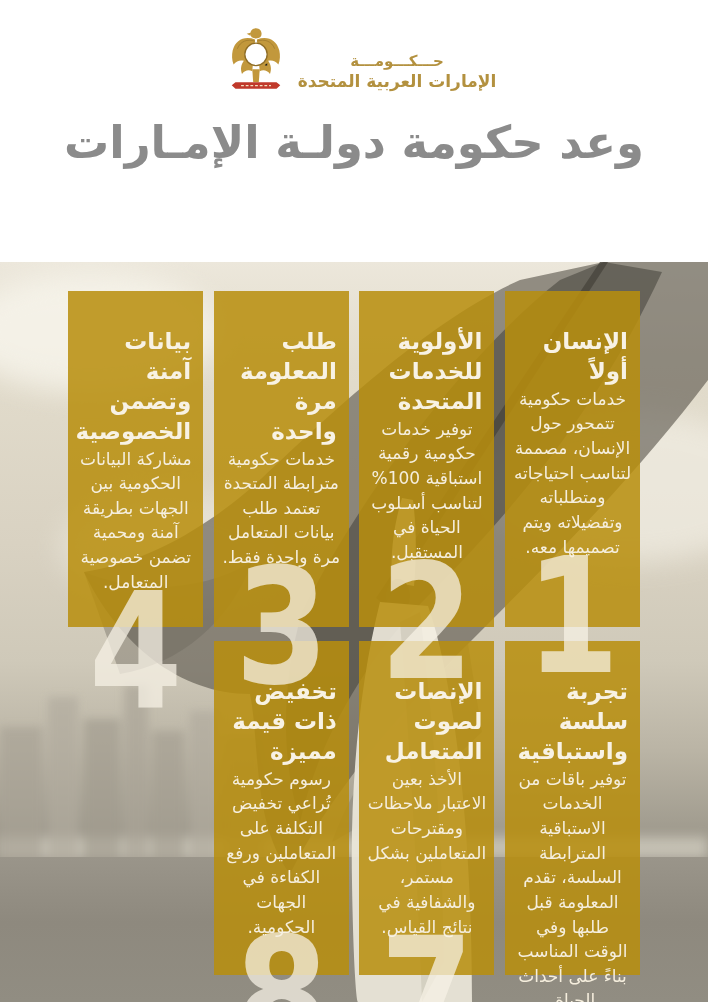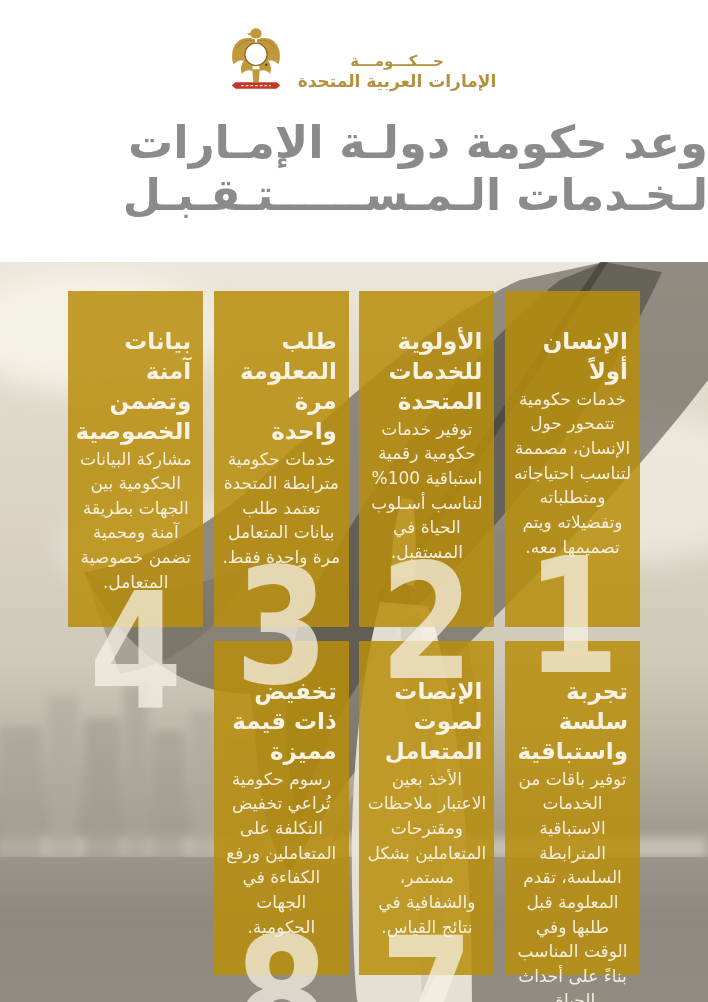--- a/index.html
+++ b/index.html
@@ -8,21 +8,21 @@
     background:#ffffff;font-family:"DejaVu Sans",sans-serif;
   }
 
   
   .header{position:absolute;top:0;left:0;width:708px;height:262px;background:#ffffff;z-index:3;}
   .logo-row{position:absolute;top:26px;left:8px;width:708px;display:flex;justify-content:center;align-items:flex-end;gap:14px;}
   .emblem{width:56px;height:66px;flex:0 0 auto;}
   .logo-text{direction:rtl;text-align:center;color:#b3913f;line-height:1.25;}
   .logo-gov{font-size:15px;font-weight:bold;letter-spacing:1px;}
   .logo-country{font-size:17px;font-weight:bold;}
-  .title{position:absolute;top:116px;left:0;width:708px;direction:rtl;color:#8b8b8b;font-weight:bold;}
+  .title{position:absolute;top:116px;left:0;width:708px;direction:rtl;text-align:center;color:#8b8b8b;font-weight:bold;}
   .title-line1{font-size:45px;line-height:1.18;}
   .title-line2{font-size:44px;line-height:1.18;}
 
   
   .photo{position:absolute;top:262px;left:0;width:708px;height:740px;z-index:1;
     background:linear-gradient(180deg,#ece7db 0%,#e2dccc 14%,#d9d2c2 38%,#cfc9b9 54%,#bab4a5 66%,#a29d90 76%,#908b80 86%,#949083 100%);}
   .cloud{position:absolute;border-radius:50%;filter:blur(14px);background:rgba(248,245,236,0.8);}
   .c1{left:-40px;top:10px;width:260px;height:120px;}
   .c2{left:480px;top:150px;width:300px;height:150px;opacity:.7;}
   .c3{left:60px;top:230px;width:220px;height:110px;opacity:.5;}
@@ -97,21 +97,20 @@
         <path d="M8,60 L52,60 L52,67 L8,67 Z M8,60 L4,63 L8,67 Z M52,60 L56,63 L52,67 Z" fill="#c0392b"></path>
         <path d="M14,63.5 H46" stroke="#f3e2c2" stroke-width="1.2" stroke-dasharray="3 2"></path>
       </svg>
       <div class="logo-text">
         <div class="logo-gov">حـــكـــومـــة</div>
         <div class="logo-country">الإمارات العربية المتحدة</div>
       </div>
     </div>
     <div class="title">
       <div class="title-line1">وعد حكومة دولـة الإمـارات</div>
-      <div class="title-line2">لـخـدمات الـمـســــــتـقـبـل</div>
     </div>
   </div>
 
   <div class="photo">
     <div class="cloud c1"></div>
     <div class="cloud c2"></div>
     <div class="cloud c3"></div>
     <div class="horizon"></div>
     <div class="skyline"></div>
     <div class="water"></div>

